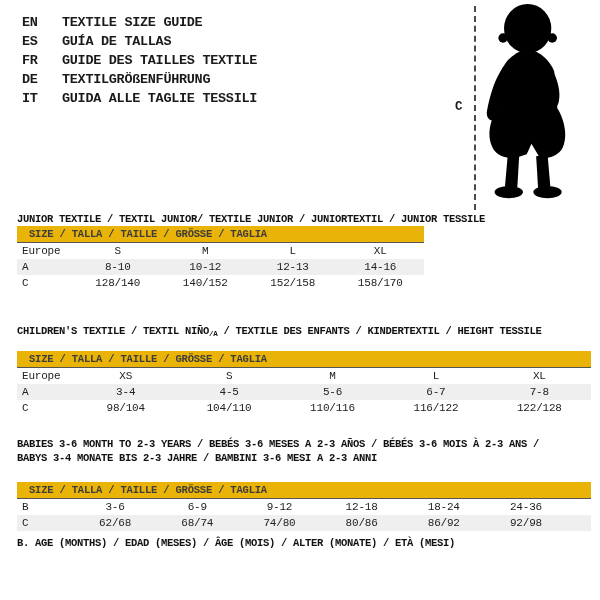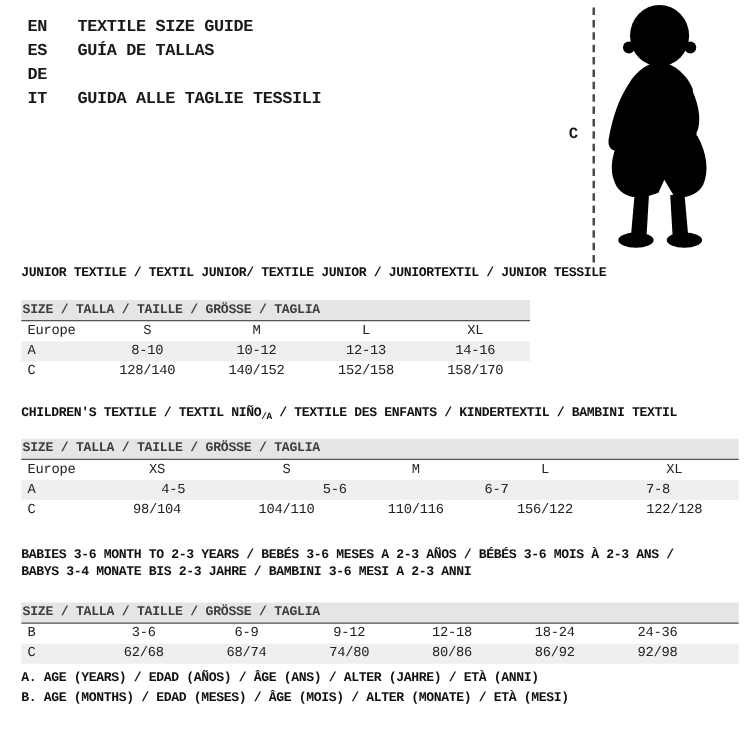--- a/index.html
+++ b/index.html
@@ -19,25 +19,25 @@
     font-weight:bold;font-size:12.5px;}
   .baby-svg{position:absolute;left:483px;top:3px;width:95px;height:208px;}
   
   .tbl{position:absolute;left:17px;}
   #t1{top:212px;width:407px;}
   #t2{top:324px;width:574px;}
   #t3{top:421px;width:574px;}
   .tbl-title{font-weight:bold;font-size:10.5px;letter-spacing:-0.3px;
     line-height:14px;white-space:nowrap;color:#111;}
   .tbl-title .subA{font-size:7.5px;vertical-align:-2px;}
-  #t1 .tbl-title{margin-bottom:14px;}
+  #t1 .tbl-title{margin-bottom:0;}
   #t2 .tbl-title{margin-bottom:10px;}
   #t3 .tbl-title{margin-bottom:17px;margin-top:16px;}
-  .size-bar{background:#e5e5e5;border-bottom:1px solid #555;
-    height:16px;line-height:16px;padding-left:1px;
+  .size-bar{background:#eab308;border-bottom:1px solid #555;
+    height:16px;line-height:16px;padding-left:12px;
     font-weight:bold;font-size:10.5px;letter-spacing:-0.2px;color:#3d3d3d;
     white-space:nowrap;}
   .row{display:flex;height:16px;line-height:16px;font-size:11px;
     letter-spacing:-0.2px;color:#222;}
   .row.striped{background:#efefef;}
   .row-label{flex:0 0 57px;padding-left:5px;box-sizing:border-box;text-align:left;}
   .cell{flex:1 1 0;text-align:center;}
   #t3 .row{padding-right:24px;}
   
   .notes{position:absolute;left:17px;top:535px;}
@@ -52,21 +52,26 @@
   <div class="lang">
     <div class="lang-row">
       <span class="lang-code">EN</span>
       <span class="lang-label">TEXTILE SIZE GUIDE</span>
     </div>
     <div class="lang-row">
       <span class="lang-code">ES</span>
       <span class="lang-label">GUÍA DE TALLAS</span>
     </div>
     <div class="lang-row">
+      <span class="lang-code">FR</span>
+      <span class="lang-label">GUIDE DES TAILLES TEXTILE</span>
+    </div>
+    <div class="lang-row">
       <span class="lang-code">DE</span>
+      <span class="lang-label">TEXTILGRÖßENFÜHRUNG</span>
     </div>
     <div class="lang-row">
       <span class="lang-code">IT</span>
       <span class="lang-label">GUIDA ALLE TAGLIE TESSILI</span>
     </div>
   </div>
 
   <div class="height-line"></div>
   <div class="height-label">C</div>
   <svg class="baby-svg" viewBox="0 0 100 220" aria-hidden="true">
@@ -105,43 +110,44 @@
     <div class="row">
       <span class="row-label">C</span>
       <span class="cell">128/140</span>
       <span class="cell">140/152</span>
       <span class="cell">152/158</span>
       <span class="cell">158/170</span>
     </div>
   </div>
 
   <div class="tbl" id="t2">
-    <div class="tbl-title"><span>CHILDREN'S TEXTILE / TEXTIL NIÑO</span><span class="subA">/A</span><span> / TEXTILE DES ENFANTS / KINDERTEXTIL / BAMBINI TEXTIL</span></div>
+    <div class="tbl-title"><span>CHILDREN'S TEXTILE / TEXTIL NIÑO</span><span class="subA">/A</span><span> / TEXTILE DES ENFANTS / KINDERTEXTIL / HEIGHT TESSILE</span></div>
     <div class="size-bar">SIZE / TALLA / TAILLE / GRÖSSE / TAGLIA</div>
     <div class="row">
       <span class="row-label">Europe</span>
       <span class="cell">XS</span>
       <span class="cell">S</span>
       <span class="cell">M</span>
       <span class="cell">L</span>
       <span class="cell">XL</span>
     </div>
     <div class="row striped">
       <span class="row-label">A</span>
+      <span class="cell">3-4</span>
       <span class="cell">4-5</span>
       <span class="cell">5-6</span>
       <span class="cell">6-7</span>
       <span class="cell">7-8</span>
     </div>
     <div class="row">
       <span class="row-label">C</span>
       <span class="cell">98/104</span>
       <span class="cell">104/110</span>
       <span class="cell">110/116</span>
-      <span class="cell">156/122</span>
+      <span class="cell">116/122</span>
       <span class="cell">122/128</span>
     </div>
   </div>
 
   <div class="tbl" id="t3">
     <div class="tbl-title">
       <div>BABIES 3-6 MONTH TO 2-3 YEARS / BEBÉS 3-6 MESES A 2-3 AÑOS / BÉBÉS 3-6 MOIS À 2-3 ANS /</div>
       <div>BABYS 3-4 MONATE BIS 2-3 JAHRE / BAMBINI 3-6 MESI A 2-3 ANNI</div>
     </div>
     <div class="size-bar">SIZE / TALLA / TAILLE / GRÖSSE / TAGLIA</div>
@@ -159,17 +165,16 @@
       <span class="cell">62/68</span>
       <span class="cell">68/74</span>
       <span class="cell">74/80</span>
       <span class="cell">80/86</span>
       <span class="cell">86/92</span>
       <span class="cell">92/98</span>
     </div>
   </div>
 
   <div class="notes">
-    <div class="note">A. AGE (YEARS) / EDAD (AÑOS) / ÂGE (ANS) / ALTER (JAHRE) / ETÀ (ANNI)</div>
     <div class="note">B. AGE (MONTHS) / EDAD (MESES) / ÂGE (MOIS) / ALTER (MONATE) / ETÀ (MESI)</div>
   </div>
 
 </div>
 
 </body></html>

